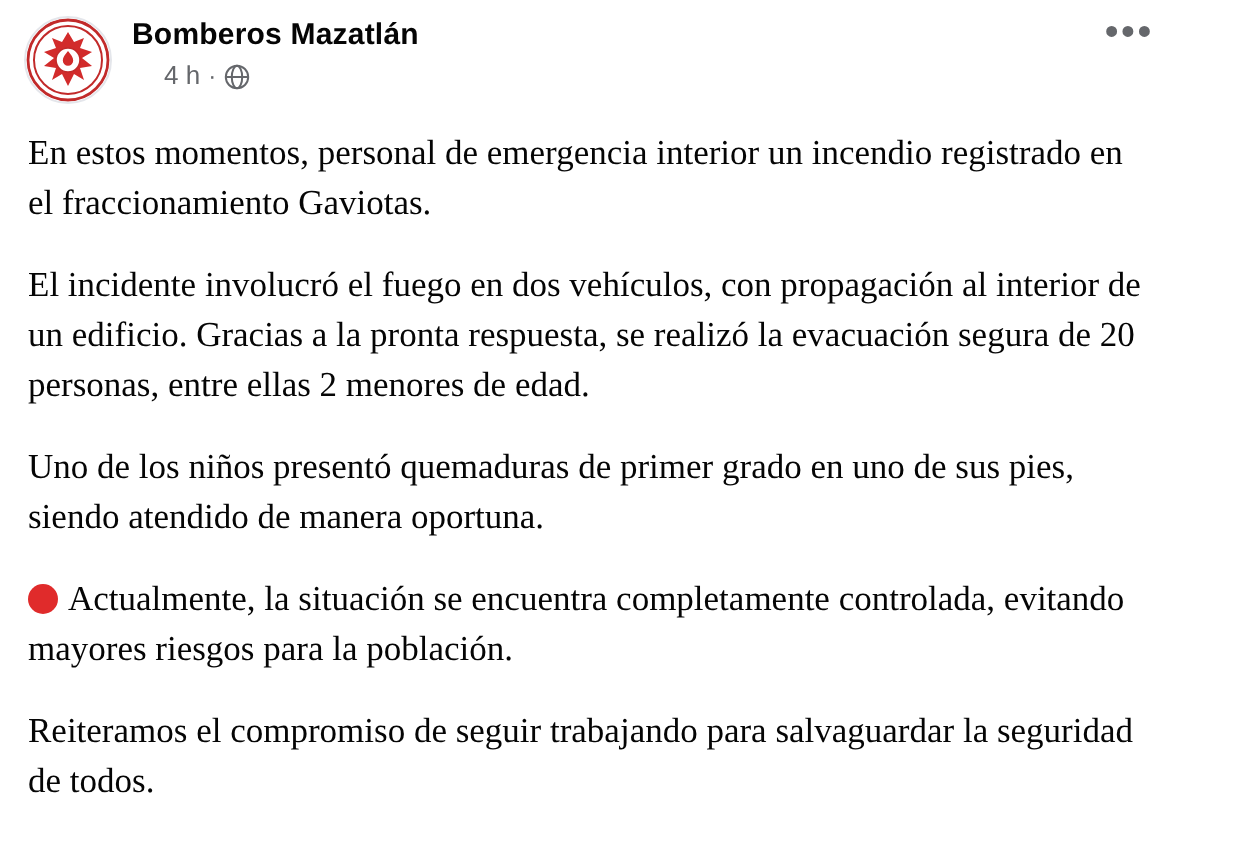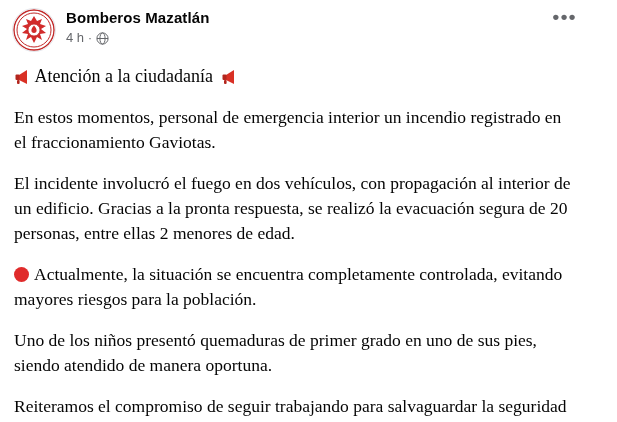--- a/index.html
+++ b/index.html
@@ -56,20 +56,21 @@
   .meta-row {
     display: flex;
     align-items: center;
     margin-top: 3px;
     font-size: 13px;
     color: #65676b;
     line-height: 16px;
   }
   .meta-time {
     color: #65676b;
+    margin-left: 16px;
   }
   .meta-dot {
     margin: 0 4px;
     color: #65676b;
     font-size: 12px;
   }
   .globe-icon svg {
     display: block;
   }
   .more-btn {
@@ -155,44 +156,27 @@
           </svg>
         </span>
       </div>
     </div>
 
     <div class="more-btn">•••</div>
   </div>
 
   <div class="post-body">
 
-    <p class="para-first">
-      <span class="megaphone">
-        <svg width="15" height="16" viewBox="0 0 15 16" xmlns="http://www.w3.org/2000/svg">
-          <path d="M13 1 L5 6 L5 11 L13 15 Z" fill="#d93025"></path>
-          <rect x="1.5" y="5.6" width="4" height="5.5" rx="1" fill="#b3261e"></rect>
-          <rect x="3" y="11" width="2.6" height="4" rx="1" fill="#b3261e"></rect>
-        </svg>
-      </span>
-      <span>Atención a la ciudadanía</span>
-      <span class="megaphone right">
-        <svg width="15" height="16" viewBox="0 0 15 16" xmlns="http://www.w3.org/2000/svg">
-          <path d="M13 1 L5 6 L5 11 L13 15 Z" fill="#d93025"></path>
-          <rect x="1.5" y="5.6" width="4" height="5.5" rx="1" fill="#b3261e"></rect>
-          <rect x="3" y="11" width="2.6" height="4" rx="1" fill="#b3261e"></rect>
-        </svg>
-      </span>
-    </p>
 
     <p>En estos momentos, personal de emergencia interior un incendio registrado en el fraccionamiento Gaviotas.</p>
 
     <p>El incidente involucró el fuego en dos vehículos, con propagación al interior de un edificio. Gracias a la pronta respuesta, se realizó la evacuación segura de 20 personas, entre ellas 2 menores de edad.</p>
 
+    <p>Uno de los niños presentó quemaduras de primer grado en uno de sus pies, siendo atendido de manera oportuna.</p>
+
     <p>
       <span class="redcircle"></span><span>Actualmente, la situación se encuentra completamente controlada, evitando mayores riesgos para la población.</span>
     </p>
-
-    <p>Uno de los niños presentó quemaduras de primer grado en uno de sus pies, siendo atendido de manera oportuna.</p>
 
     <p>Reiteramos el compromiso de seguir trabajando para salvaguardar la seguridad de todos.</p>
 
   </div>
 </div>
 
 </body></html>

